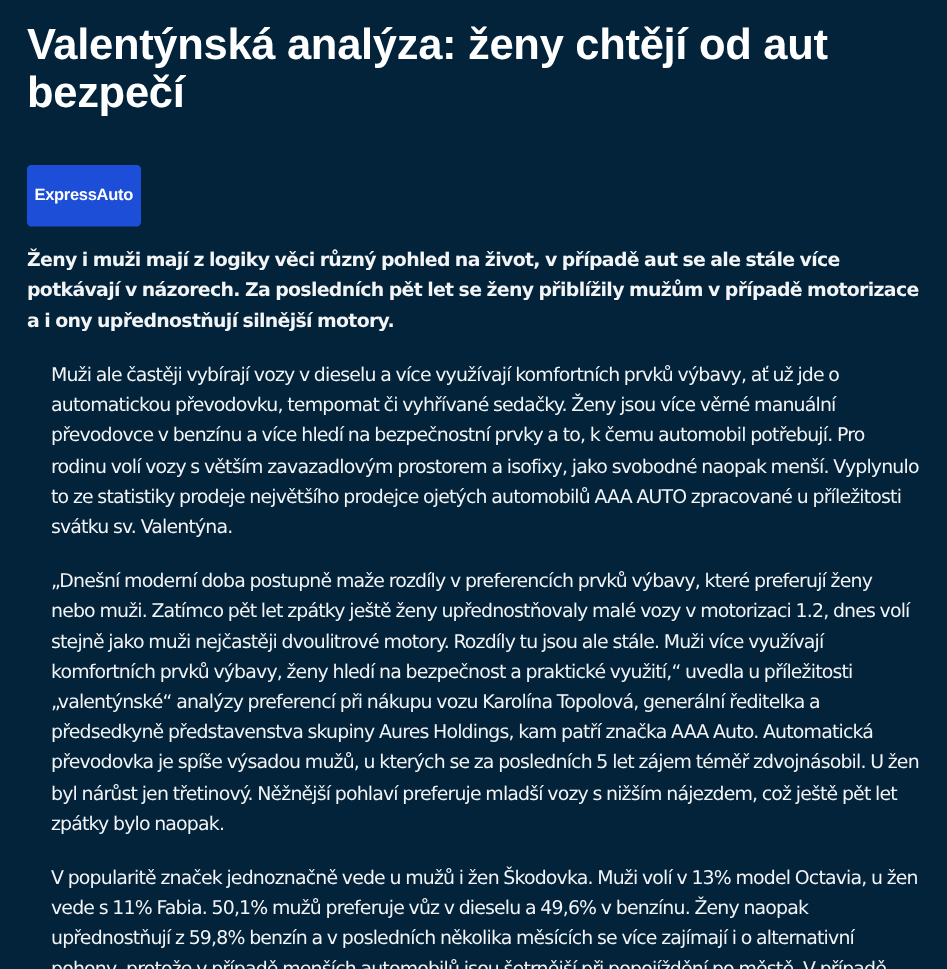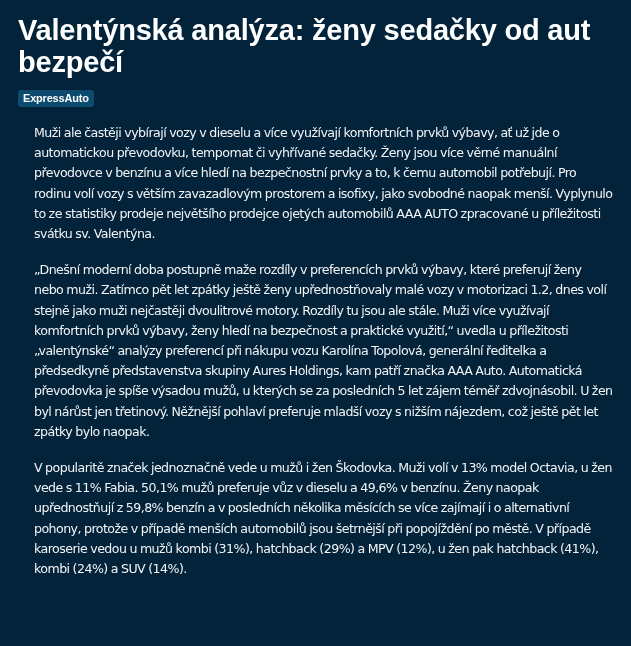--- a/index.html
+++ b/index.html
@@ -20,28 +20,28 @@
       font-family: "Liberation Sans", sans-serif;
       font-weight: bold;
       font-size: 29px;
       line-height: 32px;
       color: #ffffff;
       margin: 6px 0 0 0;
       letter-spacing: -0.2px;
     }
     .badge {
       display: inline-block;
-      margin-top: 12px;
-      background: #0c4a6e;
+      margin-top: 32px;
+      background: #1d4ed8;
       color: #ffffff;
       font-family: "Liberation Sans", sans-serif;
       font-weight: bold;
       font-size: 11px;
       line-height: 17px;
-      padding: 0 5px;
+      padding: 12px 5px;
       border-radius: 3px;
       letter-spacing: -0.2px;
     }
     .lead {
       font-family: "DejaVu Sans", sans-serif;
       font-weight: bold;
       font-size: 12.6px;
       line-height: 20.3px;
       margin: 12px 0 0 0;
       letter-spacing: -0.45px;
@@ -53,18 +53,19 @@
       line-height: 20.2px;
       margin: 16px 0 0 16px;
       letter-spacing: -0.55px;
       word-spacing: -0.4px;
     }
   </style>
 </head>
 <body>
 
 <div class="article">
-  <h1 class="title">Valentýnská analýza: ženy sedačky od aut bezpečí</h1>
+  <h1 class="title">Valentýnská analýza: ženy chtějí od aut bezpečí</h1>
   <span class="badge">ExpressAuto</span>
+  <p class="lead">Ženy i muži mají z logiky věci různý pohled na život, v případě aut se ale stále více potkávají v názorech. Za posledních pět let se ženy přiblížily mužům v případě motorizace a i ony upřednostňují silnější motory.</p>
   <p class="para">Muži ale častěji vybírají vozy v dieselu a více využívají komfortních prvků výbavy, ať už jde o automatickou převodovku, tempomat či vyhřívané sedačky. Ženy jsou více věrné manuální převodovce v benzínu a více hledí na bezpečnostní prvky a to, k čemu automobil potřebují. Pro rodinu volí vozy s větším zavazadlovým prostorem a isofixy, jako svobodné naopak menší. Vyplynulo to ze statistiky prodeje největšího prodejce ojetých automobilů AAA AUTO zpracované u příležitosti svátku sv. Valentýna.</p>
   <p class="para">„Dnešní moderní doba postupně maže rozdíly v preferencích prvků výbavy, které preferují ženy nebo muži. Zatímco pět let zpátky ještě ženy upřednostňovaly malé vozy v motorizaci 1.2, dnes volí stejně jako muži nejčastěji dvoulitrové motory. Rozdíly tu jsou ale stále. Muži více využívají komfortních prvků výbavy, ženy hledí na bezpečnost a praktické využití,“ uvedla u příležitosti „valentýnské“ analýzy preferencí při nákupu vozu Karolína Topolová, generální ředitelka a předsedkyně představenstva skupiny Aures Holdings, kam patří značka AAA Auto. Automatická převodovka je spíše výsadou mužů, u kterých se za posledních 5 let zájem téměř zdvojnásobil. U žen byl nárůst jen třetinový. Něžnější pohlaví preferuje mladší vozy s nižším nájezdem, což ještě pět let zpátky bylo naopak.</p>
   <p class="para">V popularitě značek jednoznačně vede u mužů i žen Škodovka. Muži volí v 13% model Octavia, u žen vede s 11% Fabia. 50,1% mužů preferuje vůz v dieselu a 49,6% v benzínu. Ženy naopak upřednostňují z 59,8% benzín a v posledních několika měsících se více zajímají i o alternativní pohony, protože v případě menších automobilů jsou šetrnější při popojíždění po městě. V případě karoserie vedou u mužů kombi (31%), hatchback (29%) a MPV (12%), u žen pak hatchback (41%), kombi (24%) a SUV (14%).</p>
 </div>
 
 </body></html>

